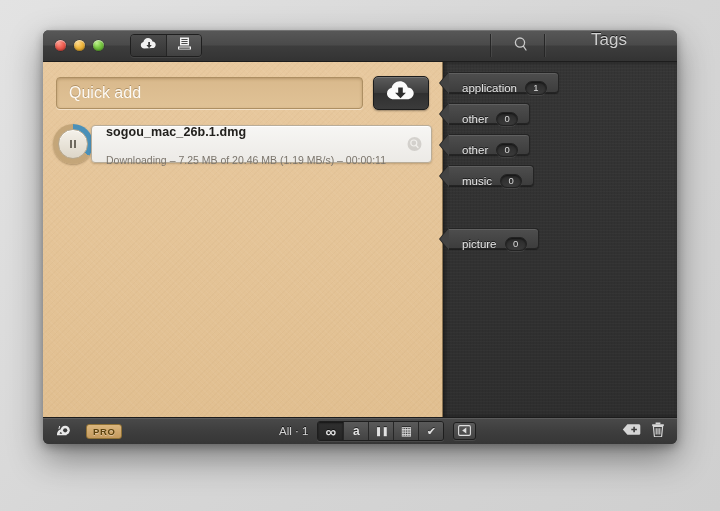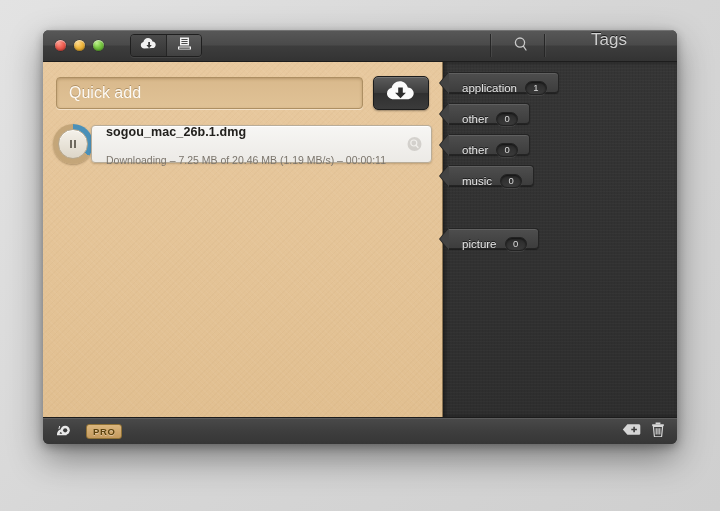--- a/index.html
+++ b/index.html
@@ -452,20 +452,48 @@
           <circle cx="9.2" cy="7.3" r="4.6" fill="#e9e9e9"></circle>
           <circle cx="9.2" cy="7.3" r="2.1" fill="#3e3e3e"></circle>
           <path d="M1 11.6c0-2.6 1.4-4.6 3.6-5.3l.8 2.3c-1 .4-1.7 1.3-1.8 3z" fill="#e9e9e9"></path>
           <path d="M1 10.8h9.5v1.4H1z" fill="#e9e9e9"></path>
           <path d="M3 5.7l.6-2.3" stroke="#e9e9e9" stroke-width="1" stroke-linecap="round"></path>
         </svg>
       </span>
       <div class="pro-badge">PRO</div>
     </div>
 
+    <div class="bb-center">
+      <div class="bb-count">All · 1</div>
+      <div class="filter-group" id="filter-group">
+          <div class="filter-btn on">
+            <span class="filter-glyph" style="font-size: 15px; font-weight: bold;">∞</span>
+          </div>
+          <div class="filter-btn">
+            <span class="filter-glyph" style="font-size: 12px; font-weight: bold;">a</span>
+          </div>
+          <div class="filter-btn">
+            <span class="filter-glyph" style="font-size: 9px; letter-spacing: -1px;">❚❚</span>
+          </div>
+          <div class="filter-btn">
+            <span class="filter-glyph" style="font-size: 12px;">▦</span>
+          </div>
+          <div class="filter-btn">
+            <span class="filter-glyph" style="font-size: 11px;">✔</span>
+          </div>
+        </div>
+      <div class="single-btn">
+        <span>
+          <svg width="13" height="11" viewBox="0 0 13 11">
+            <rect x="0.6" y="0.6" width="11.8" height="9.8" rx="1.3" fill="none" stroke="#dedede" stroke-width="1.1"></rect>
+            <path d="M8.3 2.6v5.8L4.2 5.5z" fill="#dedede"></path>
+          </svg>
+        </span>
+      </div>
+    </div>
 
     <div class="bb-right">
       <span>
         <svg width="19" height="13" viewBox="0 0 19 13">
           <path d="M5.4 1.2h11.3c.9 0 1.6.7 1.6 1.6v7.4c0 .9-.7 1.6-1.6 1.6H5.4L.8 6.5z" fill="#d6d6d6"></path>
           <path d="M9.3 5.7h5.6v1.6H9.3z" fill="#3e3e3e"></path>
           <path d="M11.3 3.7h1.6v5.6h-1.6z" fill="#3e3e3e"></path>
         </svg>
       </span>
       <span>

